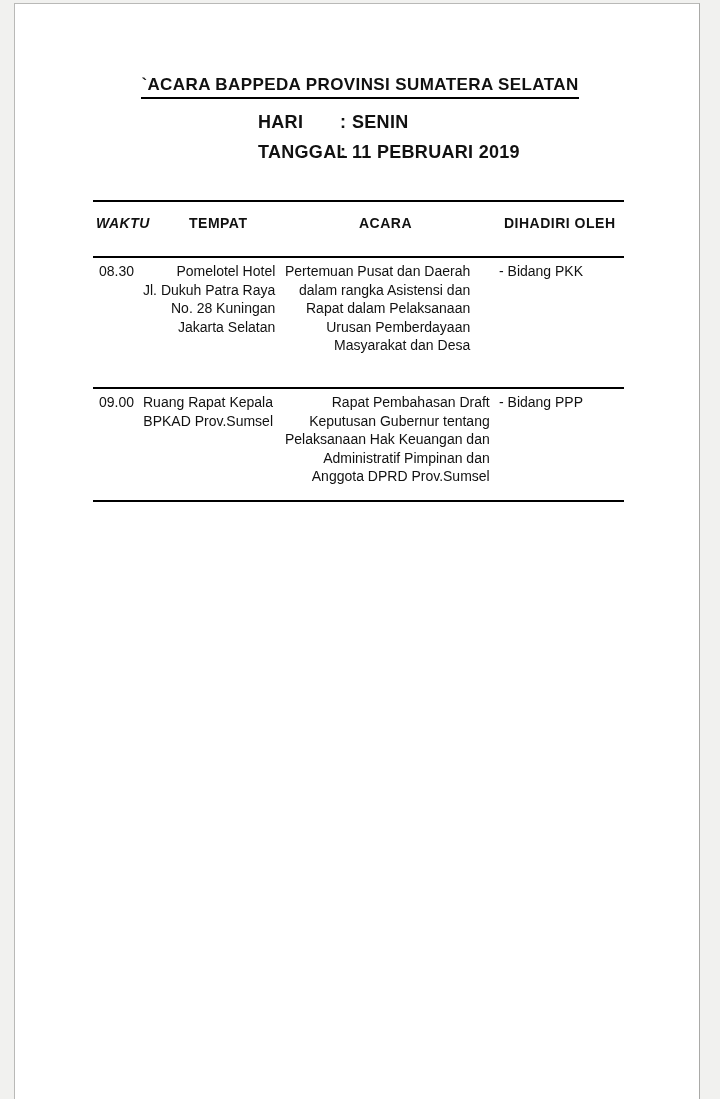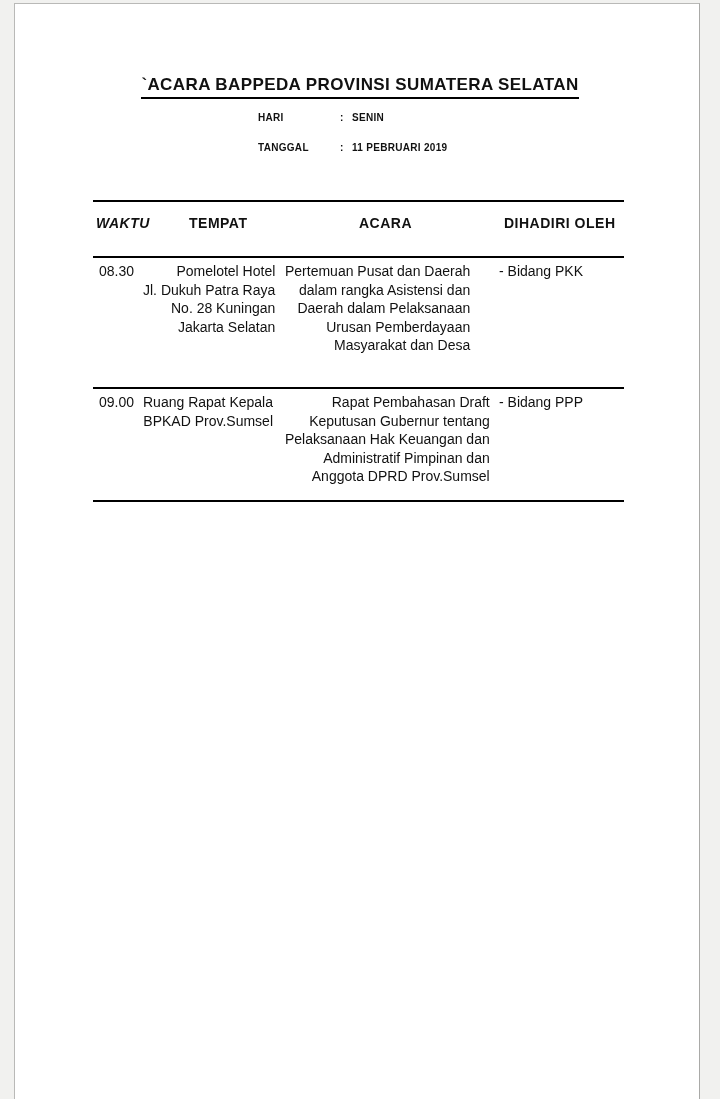--- a/index.html
+++ b/index.html
@@ -42,21 +42,21 @@
   .doc-title {
     display: inline-block;
     font-size: 17px;
     font-weight: bold;
     letter-spacing: 0.4px;
     color: #111111;
     border-bottom: 2px solid #000000;
     padding-bottom: 2px;
   }
   .info {
-    font-size: 10px;
+    font-size: 18px;
     font-weight: bold;
     letter-spacing: 0.3px;
   }
   .rule {
     position: absolute;
     left: 93px;
     width: 531px;
     height: 2px;
     background: #000000;
   }
@@ -109,21 +109,21 @@
   </div>
   <div class="cell" style="left:143px; top:262px;">
     <div>Pomelotel Hotel</div>
     <div>Jl. Dukuh Patra Raya</div>
     <div>No. 28 Kuningan</div>
     <div>Jakarta Selatan</div>
   </div>
   <div class="cell" style="left:285px; top:262px;">
     <div>Pertemuan Pusat dan Daerah</div>
     <div>dalam rangka Asistensi dan</div>
-    <div>Daerah dalam Pelaksanaan</div>
+    <div>Rapat dalam Pelaksanaan</div>
     <div>Urusan Pemberdayaan</div>
     <div>Masyarakat dan Desa</div>
   </div>
   <div class="cell" style="left:499px; top:262px;">
     <div>- Bidang PKK</div>
   </div>
 
   <div class="cell" style="left:99px; top:393px;">
     <div>09.00</div>
   </div>

